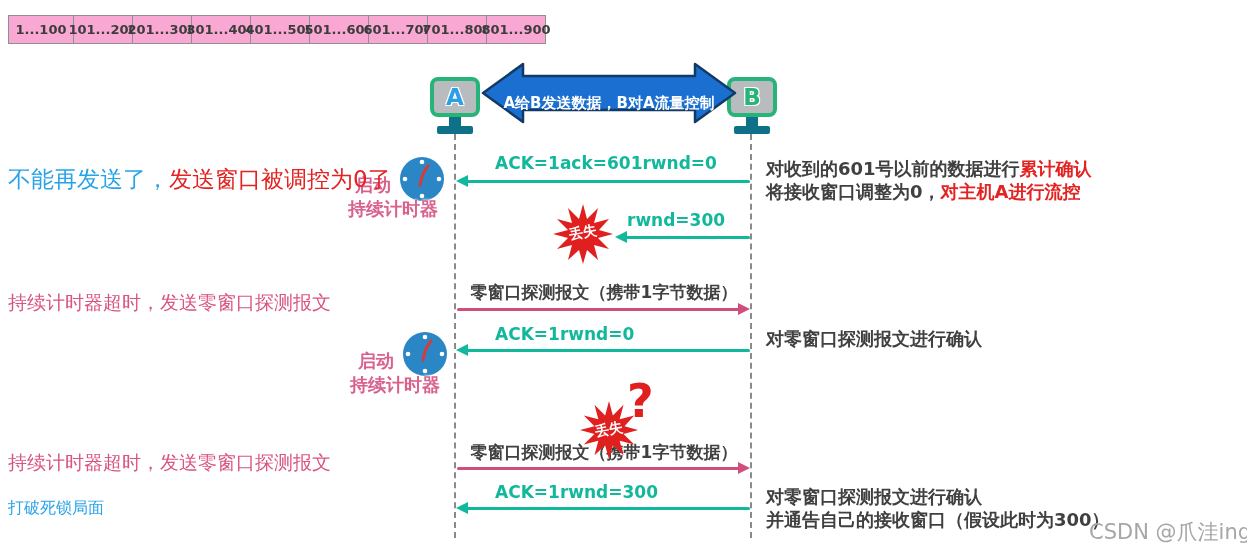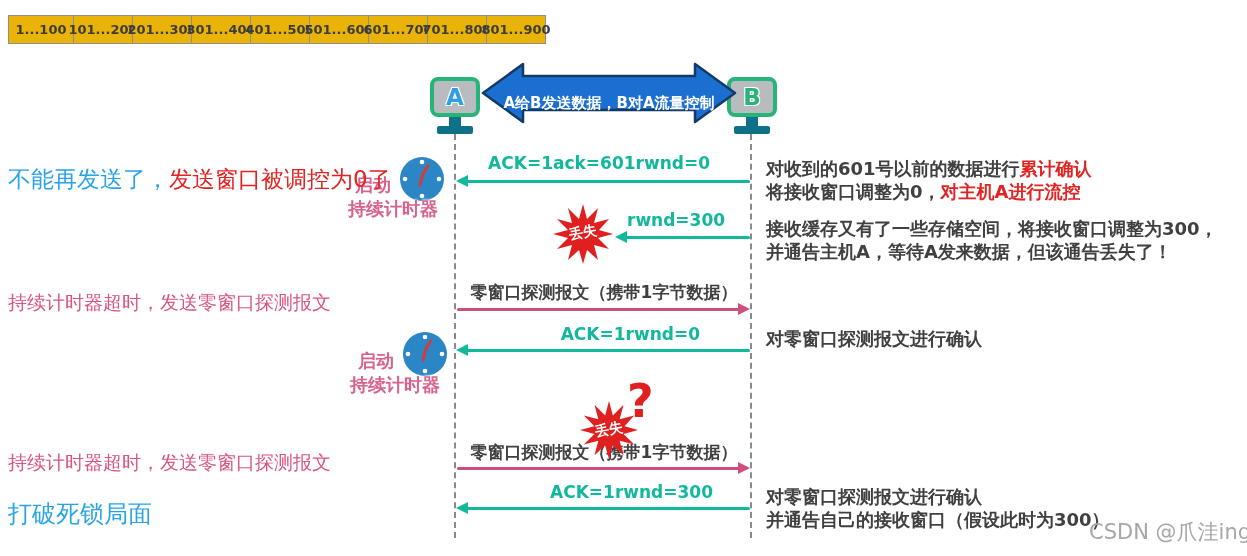--- a/index.html
+++ b/index.html
@@ -5,21 +5,21 @@
   * { margin:0; padding:0; box-sizing:border-box; }
   html,body { width:1247px; height:556px; background:#ffffff; overflow:hidden;
               font-family:"DejaVu Sans","Liberation Sans",sans-serif; }
   .abs { position:absolute; }
   .stage { position:relative; width:1247px; height:556px; background:#fff; }
 
   
   .seq-table { left:8px; top:15px; display:flex; }
   .seq-cell { width:60px; height:29px; border:1px solid #8f8f8f; margin-left:-1px;
               display:flex; align-items:center; justify-content:center;
-              font-size:13px; font-weight:bold; color:#3c3c3c; background:#eab308; }
+              font-size:13px; font-weight:bold; color:#3c3c3c; background:#f9a8d4; }
   .seq-cell:first-child { margin-left:0; width:66px; }
 
   
   .host { width:50px; }
   .screen { width:50px; height:40px; background:#b9bcbf; border:4px solid #27b479;
             border-radius:8px; display:flex; align-items:center; justify-content:center;
             font-size:23px; font-weight:800;
             text-shadow:-1px -1px 0 #fff,1px -1px 0 #fff,-1px 1px 0 #fff,1px 1px 0 #fff; }
   .host-a-letter { color:#2e9fe6; }
   .host-b-letter { color:#27b479; }
@@ -41,21 +41,21 @@
   .arrow.point-right .shaft { left:0; right:9px; }
   .arrow .head { position:absolute; top:0; width:0; height:0;
                  border-top:6px solid transparent; border-bottom:6px solid transparent; }
   .arrow.point-left .head { left:-1px; border-right:12px solid currentColor; }
   .arrow.point-right .head { right:-1px; border-left:12px solid currentColor; }
   .teal-arrow { color:#12b89b; }
   .pink-arrow { color:#cf4e7d; }
 
   .msg-teal { color:#12b89b; font-weight:bold; font-size:17px; white-space:nowrap; }
   .msg-pink { color:#404040; font-weight:bold; font-size:17px; white-space:nowrap; }
-  .spread { display:flex; justify-content:flex-end; }
+  .spread { display:flex; justify-content:flex-start; }
 
   
   .note { font-weight:normal; white-space:nowrap; }
   .blue-t { color:#29a3e8; }
   .red-t  { color:#e32222; }
   .pink-t { color:#d85483; }
   .teal-t { color:#404040; }
   .rnote { font-weight:bold; font-size:18px; line-height:23px; white-space:nowrap; }
 
   
@@ -193,30 +193,26 @@
   <div class="abs arrow point-left teal-arrow" style="left:457px; top:502px; width:293px;">
     <span class="head"></span>
       <span class="shaft"></span>
   </div>
 
   <div class="abs note" style="left:8px; top:164px; font-size:23px;">
     <span class="blue-t">不能再发送了，</span><span class="red-t">发送窗口被调控为0了</span>
   </div>
   <div class="abs note pink-t" style="left:8px; top:290px; font-size:19px;">持续计时器超时，发送零窗口探测报文</div>
   <div class="abs note pink-t" style="left:8px; top:450px; font-size:19px;">持续计时器超时，发送零窗口探测报文</div>
-  <div class="abs note blue-t" style="left:8px; top:498px; font-size:24px;">打破死锁局面</div>
+  <div class="abs note blue-t" style="left:8px; top:498px; font-size:16px;">打破死锁局面</div>
 
   <div class="abs rnote" style="left:766px; top:157px;">
     <div><span class="teal-t">对收到的601号以前的数据进行</span><span class="red-t">累计确认</span></div>
     <div><span class="teal-t">将接收窗口调整为0，</span><span class="red-t">对主机A进行流控</span></div>
   </div>
-  <div class="abs rnote teal-t" style="left:766px; top:217px;">
-    <div>接收缓存又有了一些存储空间，将接收窗口调整为300，</div>
-    <div>并通告主机A，等待A发来数据，但该通告丢失了！</div>
-  </div>
   <div class="abs rnote teal-t" style="left:766px; top:327px;">
     <div>对零窗口探测报文进行确认</div>
   </div>
   <div class="abs rnote teal-t" style="left:766px; top:485px;">
     <div>对零窗口探测报文进行确认</div>
     <div>并通告自己的接收窗口（假设此时为300）</div>
   </div>
 
   <div class="abs watermark" style="left:1089px; top:518px;">CSDN @爪洼ing</div>
 

